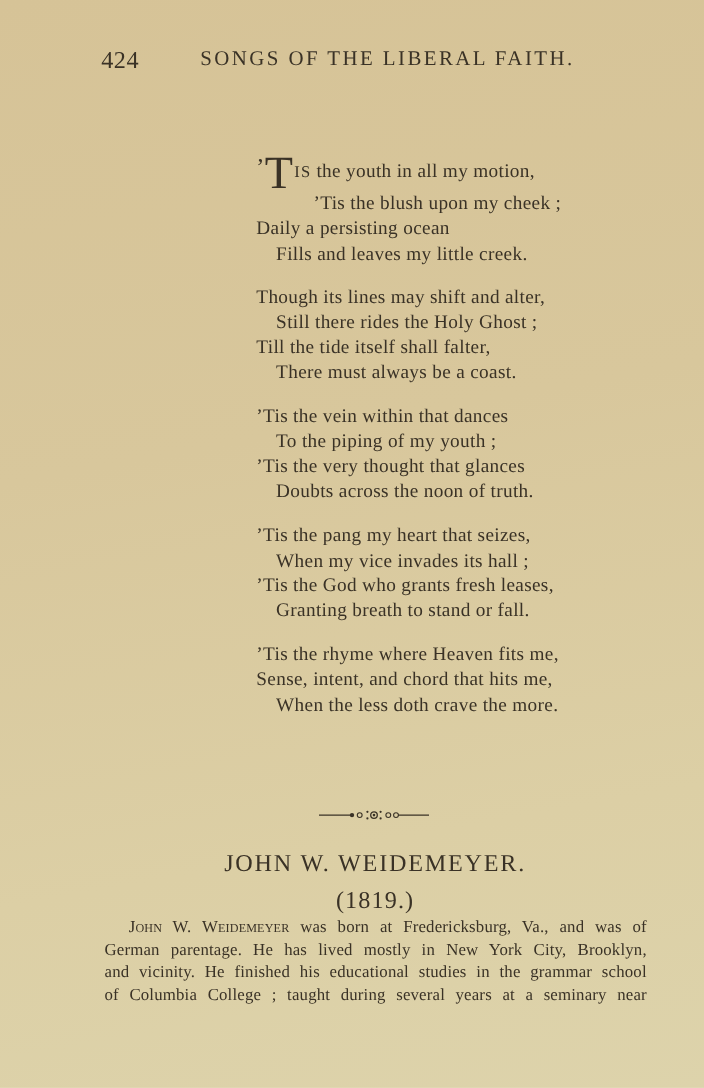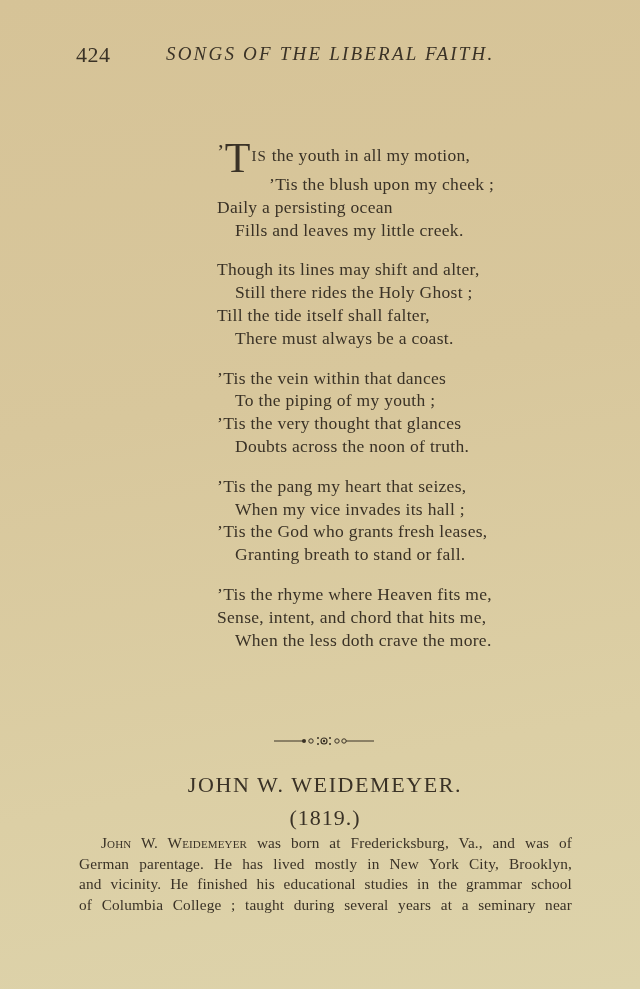--- a/index.html
+++ b/index.html
@@ -10,21 +10,21 @@
       width: 640px;
       height: 989px;
       background: linear-gradient(170deg, #d6c397 0%, #d8c79c 40%, #dccfa5 75%, #ddd3ab 100%);
       font-family: "Liberation Serif", "DejaVu Serif", serif;
       color: #3a3226;
       position: relative;
       overflow: hidden;
     }
     .page {
       position: absolute;
-      left: 0; top: 0;
+      left: 16px; top: 0;
       width: 528px; height: 989px; border-radius: 14px;
     }
     .running-head {
       position: absolute;
       top: 42px;
       left: 76px;
       width: 500px;
       height: 30px;
     }
     .page-number {
@@ -32,21 +32,20 @@
       left: 0;
       top: 0;
       font-size: 22px;
       letter-spacing: 0.5px;
     }
     .running-title {
       position: absolute;
       left: 90px;
       top: 1px;
       font-size: 19px;
-      font-style: italic;
       letter-spacing: 2.2px;
       white-space: nowrap;
     }
     .poem-title {
       position: absolute;
       top: 108px;
       left: 0;
       width: 640px;
       text-align: center;
       font-size: 16px;

